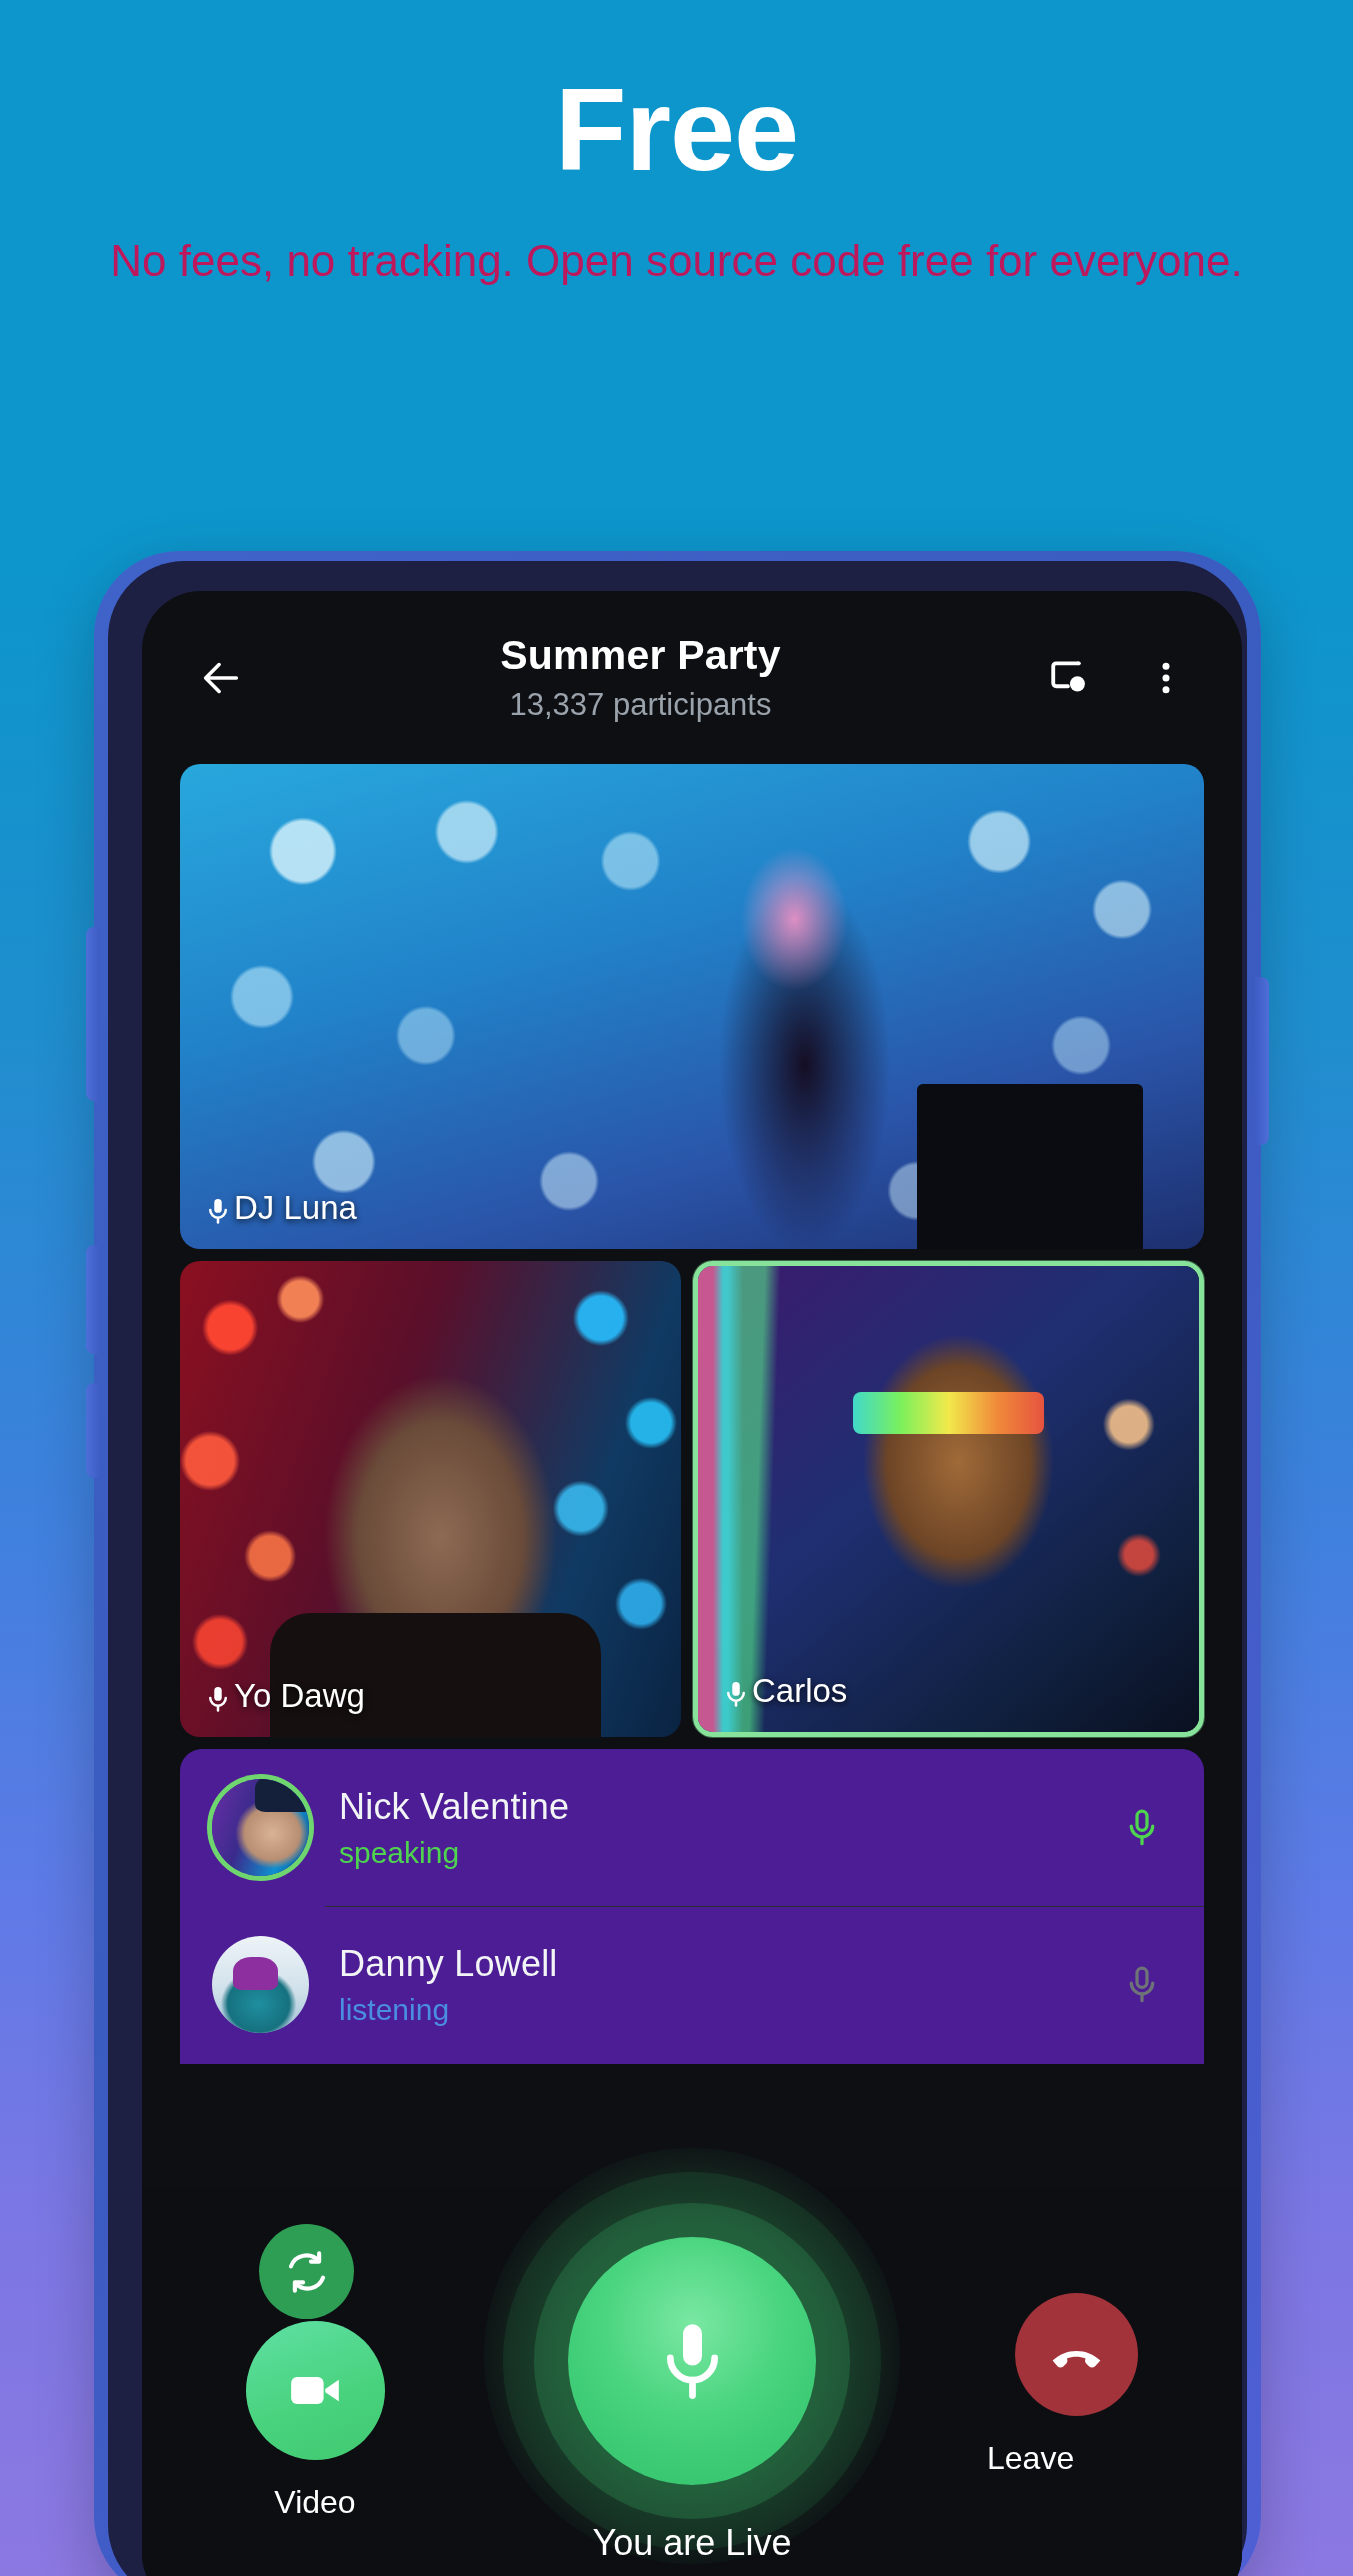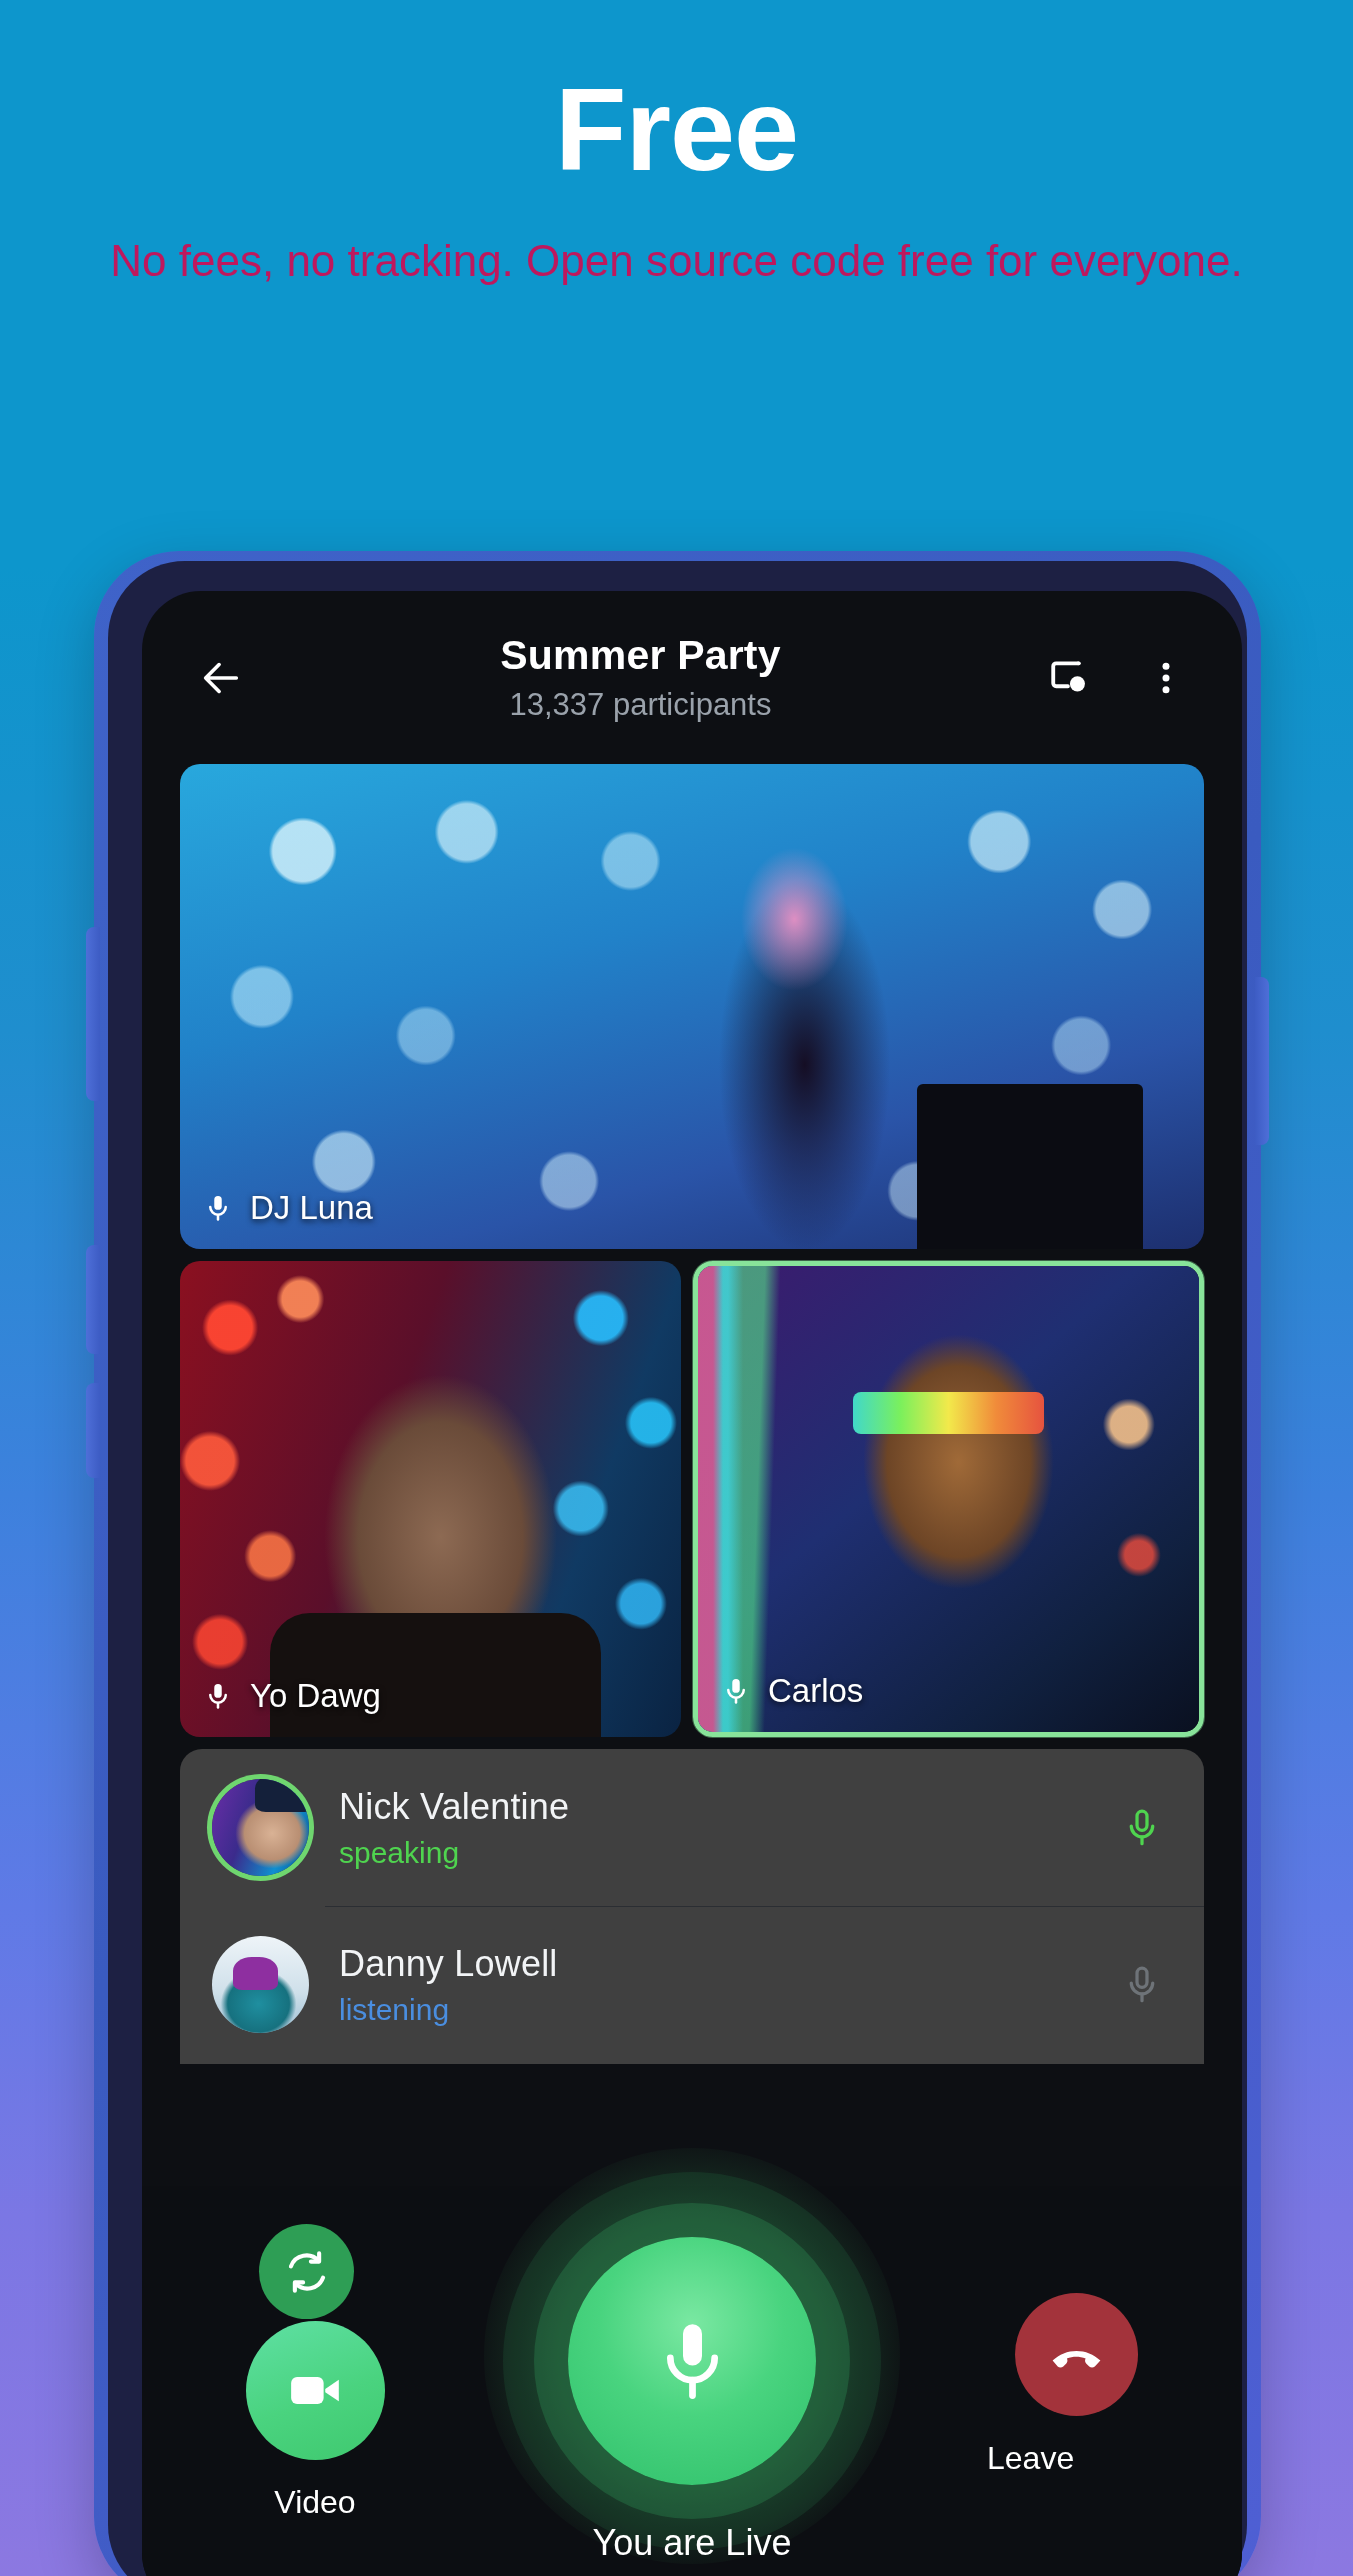--- a/index.html
+++ b/index.html
@@ -74,21 +74,21 @@
 
   
   .video-area { padding:0 38px; }
   .tile { position:relative; border-radius:20px; overflow:hidden; }
   .tile-main { height:485px; }
   .tile-row { display:flex; gap:12px; margin-top:12px; }
   .tile-small { flex:1; height:476px; border-radius:20px; }
   .tile-small.active { border:5px solid #88e39a; box-shadow:0 0 0 1px rgba(136,227,154,.4); }
   .tile-label {
     position:absolute; left:22px; bottom:22px;
-    display:flex; align-items:center; gap:16px;
+    display:flex; align-items:flex-end; 
     text-shadow:0 2px 6px rgba(0,0,0,.8);
   }
   .tile-label .nm { font-size:33px; color:#fff; font-weight:500; }
 
   
   .ph-dj {
     position:absolute; inset:0;
     background:
       radial-gradient(ellipse 89px 119px at 60% 32%, rgba(255,150,200,.85) 0%, rgba(255,120,190,0) 60%),
       radial-gradient(ellipse 119px 258px at 61% 62%, rgba(20,10,30,.96) 0%, rgba(20,10,30,0) 72%),
@@ -143,21 +143,21 @@
   }
   .ph-carlos::after{
     content:""; position:absolute; left:31%; top:27%; width:38%; height:9%;
     background:linear-gradient(90deg,#41d8c9,#7bf05c,#f2e94b,#f08b3a,#e6533f);
     border-radius:8px;
   }
 
   
   .plist {
     margin:12px 38px 0;
-    background:#404040;
+    background:#4c1d95;
     border-radius:22px 22px 0 0;
     overflow:hidden;
     height:315px;
     position:relative;
   }
   .prow { display:flex; align-items:center; height:157px; padding:0 32px; position:relative; }
   .prow + .prow::before {
     content:""; position:absolute; left:145px; right:0; top:0; height:1px; background:#2b2e33;
   }
   .pavatar { width:97px; height:97px; border-radius:50%; flex:0 0 auto; position:relative;

